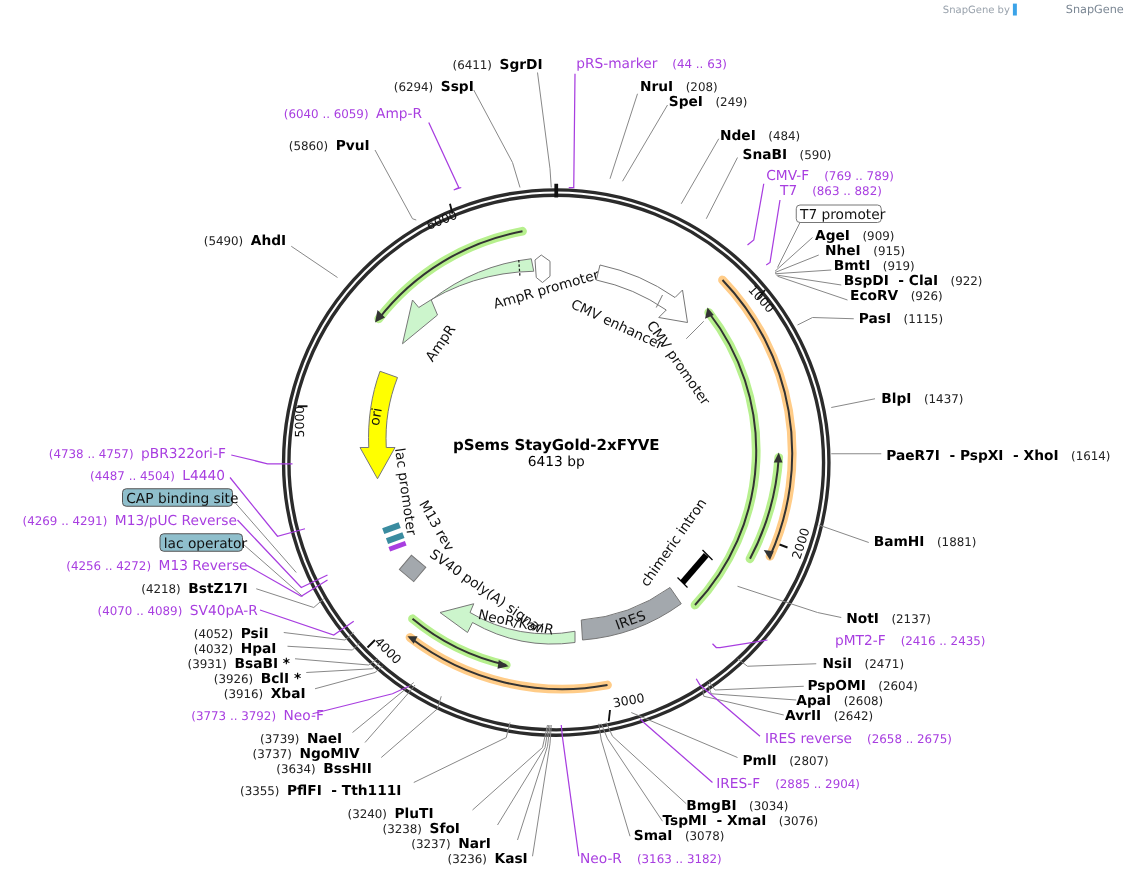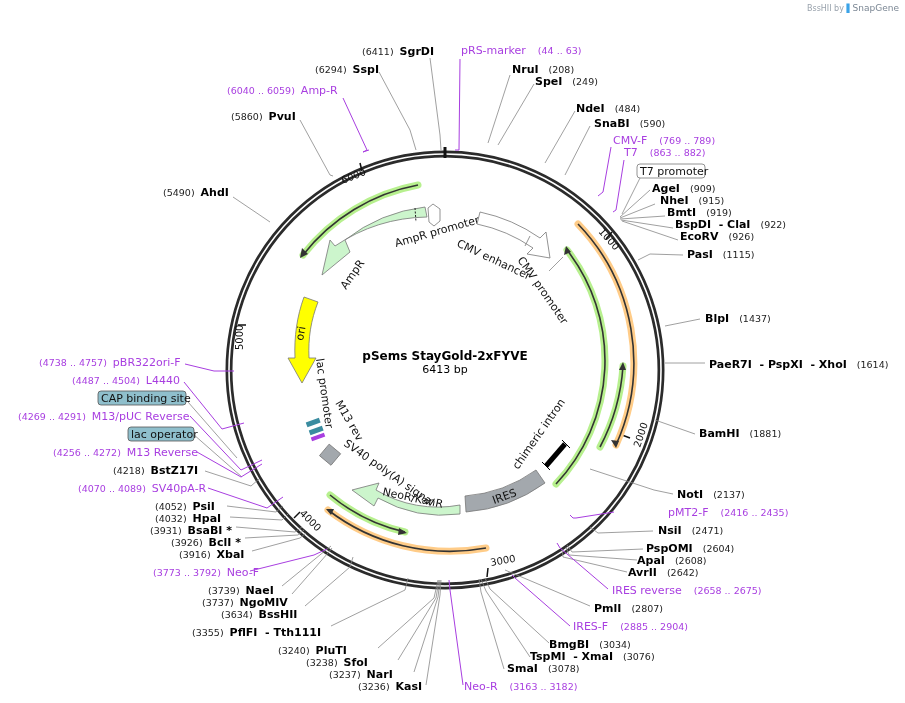--- a/index.html
+++ b/index.html
@@ -9,27 +9,27 @@
   .pos { font-family:"DejaVu Sans", sans-serif; font-size:9.5px; fill:#222; }
   .prim { font-family:"DejaVu Sans", sans-serif; font-size:11px; fill:#a83ee0; }
   .primpos { font-family:"DejaVu Sans", sans-serif; font-size:9.5px; fill:#a83ee0; }
   .feat { font-family:"DejaVu Sans", sans-serif; font-size:11px; fill:#111; }
   .tick { font-family:"DejaVu Sans", sans-serif; font-size:10px; fill:#111; }
   .title { font-family:"DejaVu Sans", sans-serif; font-weight:bold; font-size:12px; fill:#000; }
   .sub { font-family:"DejaVu Sans", sans-serif; font-size:11px; fill:#000; }
   .lead { stroke:#888; stroke-width:0.8; fill:none; }
   .plead { stroke:#a83ee0; stroke-width:1; fill:none; }
   .credit { position:absolute; right:6px; top:3px; font-size:8px; color:#9aa3ad; font-family:"DejaVu Sans", sans-serif; }
-  .credit b { color:#7b8794; font-weight:normal; font-size:9px; }
+  .credit b { color:#7b8794; font-weight:normal; font-size:9px;margin-left:36px; }
 </style>
 </head>
 <body>
 
 <div class="credit">
-  <span>BssHII by</span>
+  <span>SnapGene by</span>
   <span style="color:#3ba3e8;">▌</span><b>SnapGene</b>
 </div>
 
 <svg width="905" height="703" viewBox="0 0 905 703">
   <defs>
     <filter id="glowG" x="-20%" y="-20%" width="140%" height="140%"></filter>
   </defs>
 
   <g>
     <circle cx="445" cy="370" r="216" fill="none" stroke="#2b2b2b" stroke-width="7"></circle>

